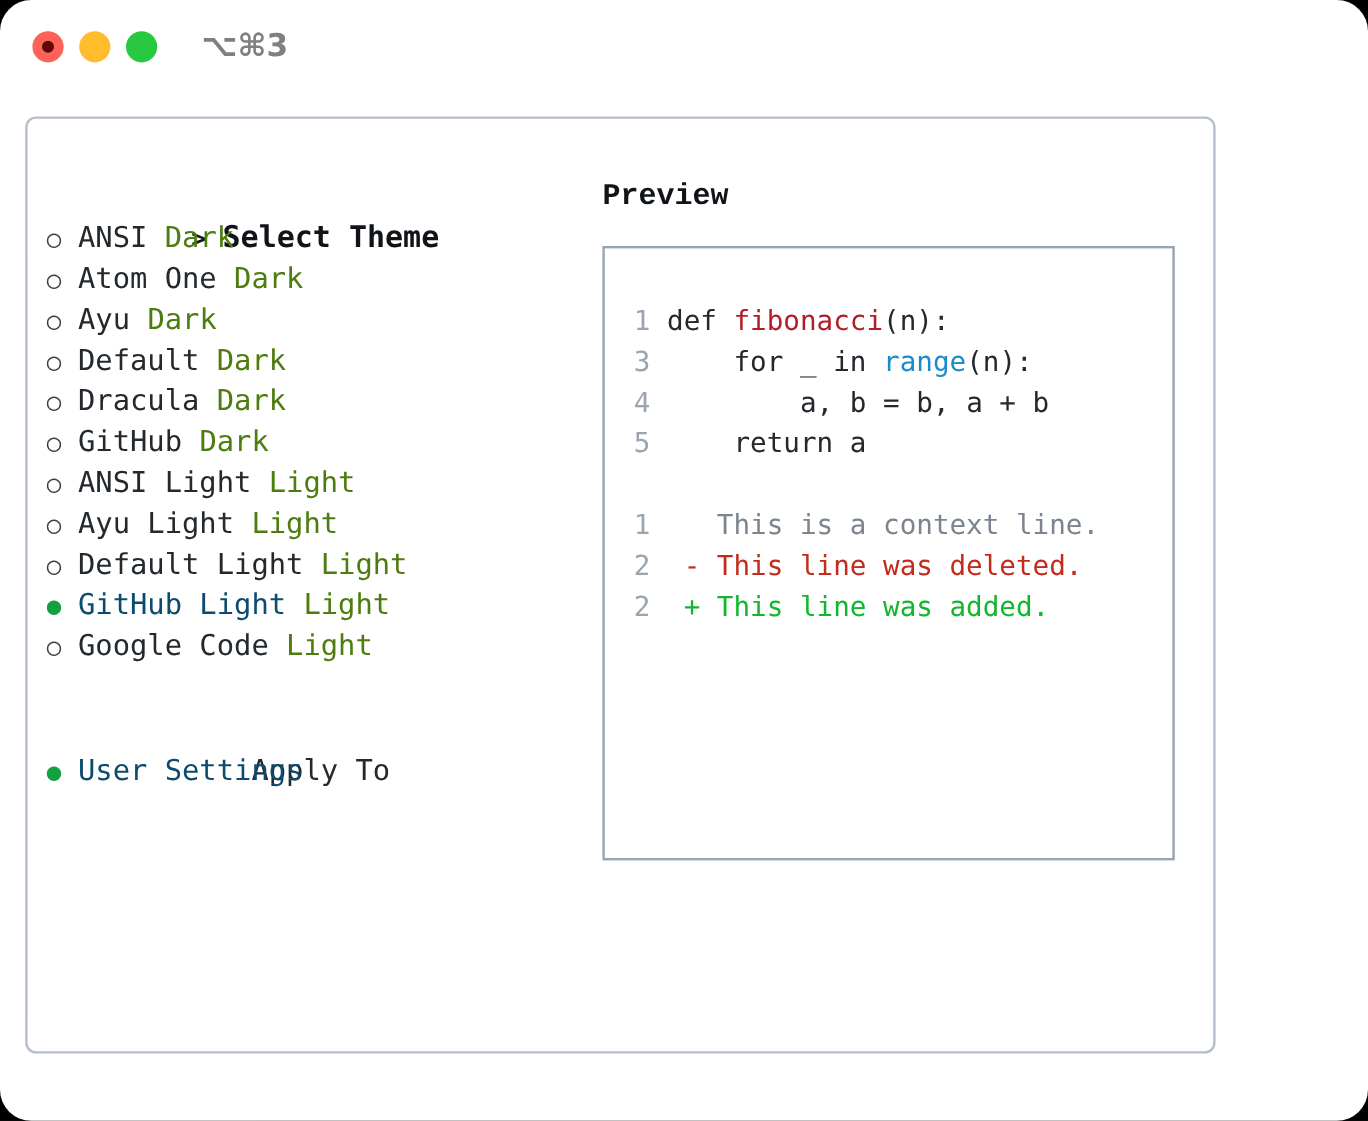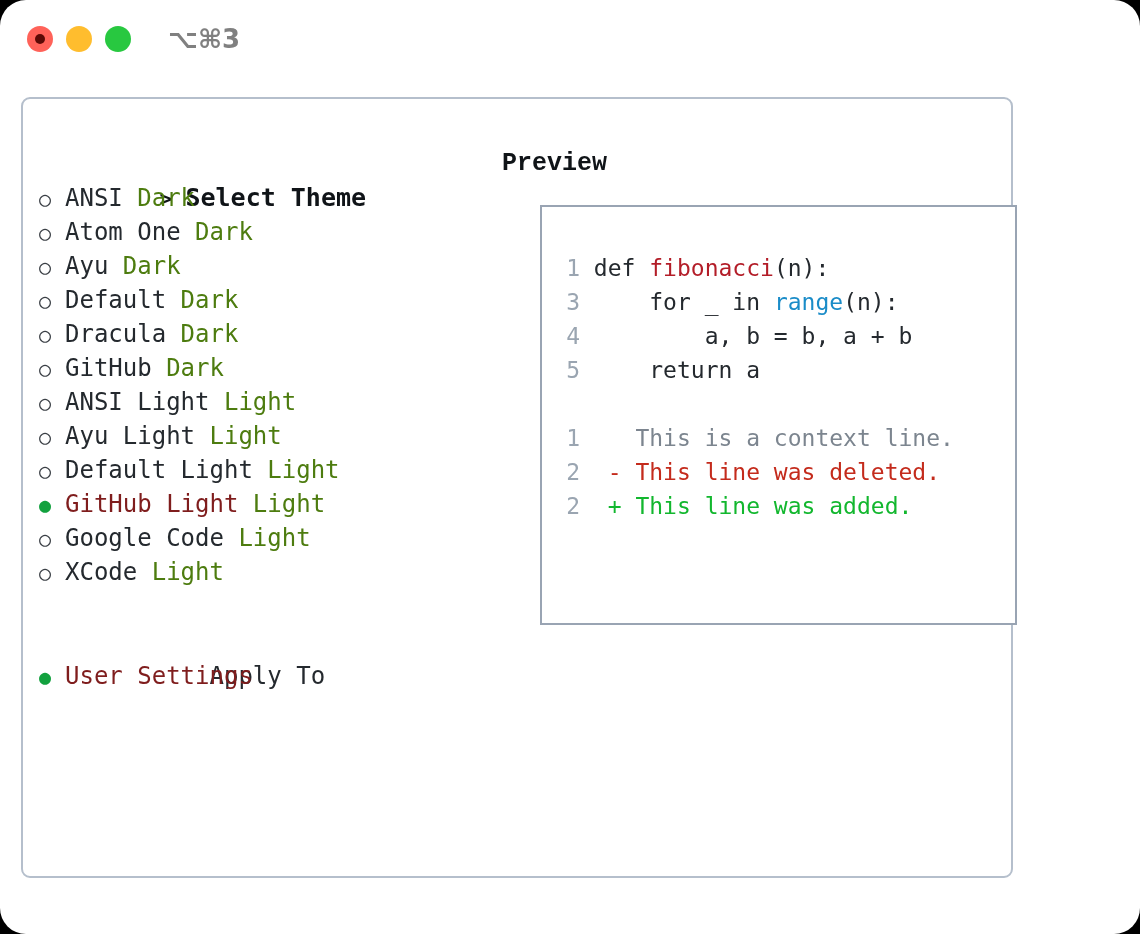--- a/index.html
+++ b/index.html
@@ -96,21 +96,21 @@
   }
   .row-header {
     font-weight: bold;
     color: #101418;
     font-size: 25px;
   }
   .tag {
     color: #4d7c0f;
   }
   .selected-label {
-    color: #7f1d1d;
+    color: #0c4a6e;
   }
   .bullet-selected {
     color: #12a13e;
     font-size: 20px;
   }
   .bullet-unselected {
     color: #3a3f45;
     font-size: 20px;
   }
   .bullet-caret {
@@ -142,24 +142,24 @@
   }
   #preview-heading {
     font-size: 25px;
     font-weight: bold;
     color: #101418;
     line-height: 34px;
     white-space: pre;
   }
   #preview-box {
     position: absolute;
-    left: 517px;
+    left: 479px;
     top: 106px;
     width: 477px;
-    height: 420px;
+    height: 512px;
     border: 2px solid #99a4b3;
     box-sizing: border-box;
     background: #ffffff;
   }
   #code-area {
     position: absolute;
     left: 18px;
     top: 44px;
     font-size: 23px;
     line-height: 34px;
@@ -204,21 +204,20 @@
           <div class="row"><span class="bullet bullet-unselected">○</span><span>Atom One</span><span> </span><span class="tag">Dark</span></div>
           <div class="row"><span class="bullet bullet-unselected">○</span><span>Ayu</span><span> </span><span class="tag">Dark</span></div>
           <div class="row"><span class="bullet bullet-unselected">○</span><span>Default</span><span> </span><span class="tag">Dark</span></div>
           <div class="row"><span class="bullet bullet-unselected">○</span><span>Dracula</span><span> </span><span class="tag">Dark</span></div>
           <div class="row"><span class="bullet bullet-unselected">○</span><span>GitHub</span><span> </span><span class="tag">Dark</span></div>
           <div class="row"><span class="bullet bullet-unselected">○</span><span>ANSI Light</span><span> </span><span class="tag">Light</span></div>
           <div class="row"><span class="bullet bullet-unselected">○</span><span>Ayu Light</span><span> </span><span class="tag">Light</span></div>
           <div class="row"><span class="bullet bullet-unselected">○</span><span>Default Light</span><span> </span><span class="tag">Light</span></div>
           <div class="row"><span class="bullet bullet-selected">●</span><span class="selected-label">GitHub Light</span><span> </span><span class="tag">Light</span></div>
           <div class="row"><span class="bullet bullet-unselected">○</span><span>Google Code</span><span> </span><span class="tag">Light</span></div>
-          <div class="row"><span class="bullet bullet-unselected">○</span><span>XCode</span><span> </span><span class="tag">Light</span></div>
         </div>
 
       <div id="apply-to-block">
         <div class="row">
           <span class="bullet"> </span><span>Apply To</span>
         </div>
         <div id="apply-rows">
             <div class="row"><span class="bullet bullet-selected">●</span><span class="selected-label">User Settings</span></div>
           </div>
       </div>

